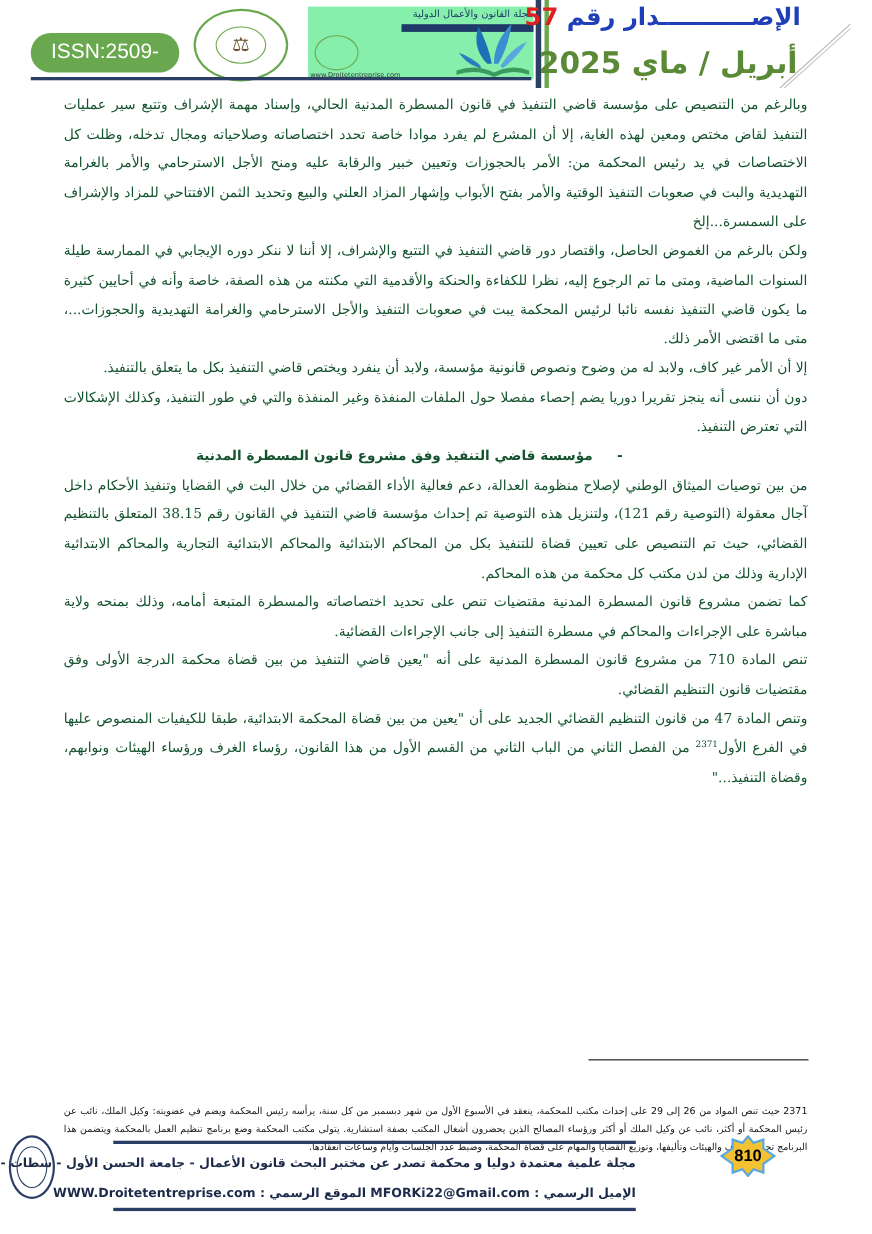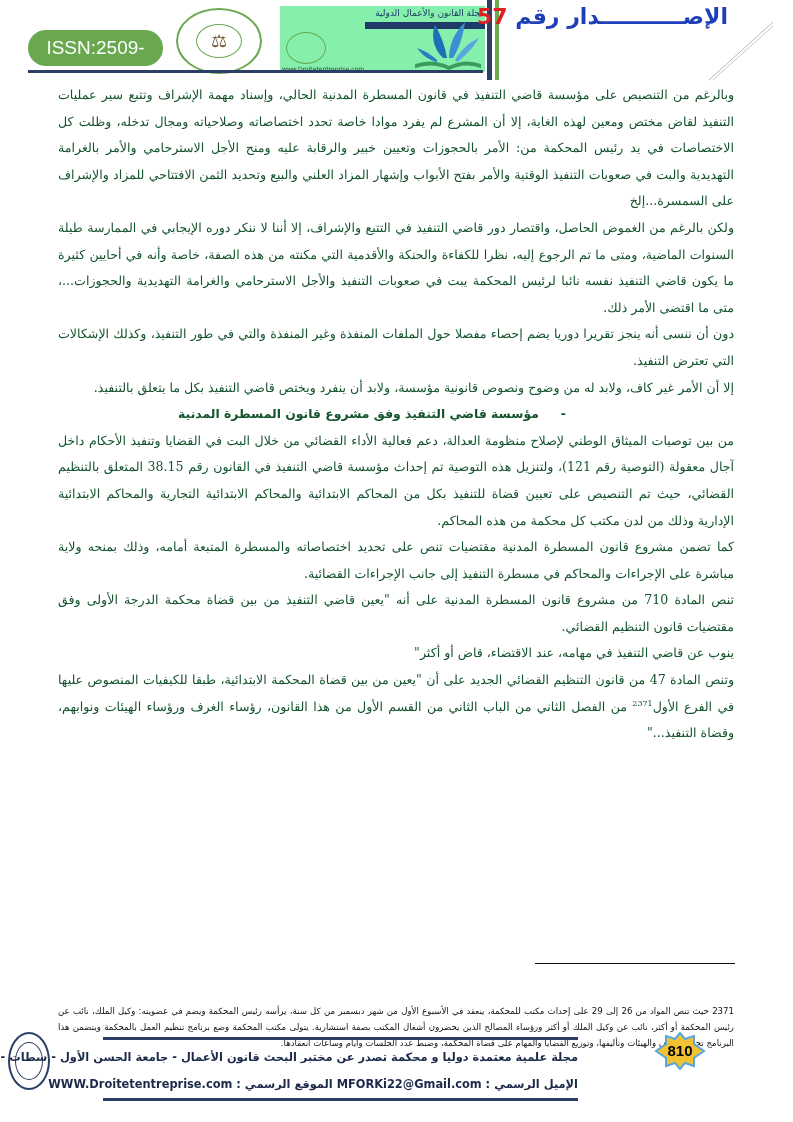--- a/index.html
+++ b/index.html
@@ -133,39 +133,39 @@
   </div>
 
   <div class="header-rule"></div>
   <div class="vbar-navy"></div>
   <div class="vbar-green"></div>
 
   <div class="issue-line">
     <span>الإصـــــــــــدار رقم</span>
     <span class="num">57</span>
   </div>
+  <div class="date-line">أبريل / ماي 2025</div>
 
   <svg class="diag-lines" viewBox="0 0 70 62">
     <line x1="68" y1="2" x2="4" y2="60" stroke="#b8b8b8" stroke-width="1"></line>
     <line x1="68" y1="6" x2="8" y2="60" stroke="#c8c8c8" stroke-width="1"></line>
   </svg>
 </div>
 
 <div class="content">
   <p>وبالرغم من التنصيص على مؤسسة قاضي التنفيذ في قانون المسطرة المدنية الحالي، وإسناد مهمة الإشراف وتتبع سير عمليات التنفيذ لقاض مختص ومعين لهذه الغاية، إلا أن المشرع لم يفرد موادا خاصة تحدد اختصاصاته وصلاحياته ومجال تدخله، وظلت كل الاختصاصات في يد رئيس المحكمة من: الأمر بالحجوزات وتعيين خبير والرقابة عليه ومنح الأجل الاسترحامي والأمر بالغرامة التهديدية والبت في صعوبات التنفيذ الوقتية والأمر بفتح الأبواب وإشهار المزاد العلني والبيع وتحديد الثمن الافتتاحي للمزاد والإشراف على السمسرة...إلخ</p>
   <p>ولكن بالرغم من الغموض الحاصل، واقتصار دور قاضي التنفيذ في التتبع والإشراف، إلا أننا لا ننكر دوره الإيجابي في الممارسة طيلة السنوات الماضية، ومتى ما تم الرجوع إليه، نظرا للكفاءة والحنكة والأقدمية التي مكنته من هذه الصفة، خاصة وأنه في أحايين كثيرة ما يكون قاضي التنفيذ نفسه نائبا لرئيس المحكمة يبت في صعوبات التنفيذ والأجل الاسترحامي والغرامة التهديدية والحجوزات...، متى ما اقتضى الأمر ذلك.</p>
+  <p>إلا أن الأمر غير كاف، ولابد له من وضوح ونصوص قانونية مؤسسة، ولابد أن ينفرد ويختص قاضي التنفيذ بكل ما يتعلق بالتنفيذ.</p>
   <p>دون أن ننسى أنه ينجز تقريرا دوريا يضم إحصاء مفصلا حول الملفات المنفذة وغير المنفذة والتي في طور التنفيذ، وكذلك الإشكالات التي تعترض التنفيذ.</p>
-  <p>إلا أن الأمر غير كاف، ولابد له من وضوح ونصوص قانونية مؤسسة، ولابد أن ينفرد ويختص قاضي التنفيذ بكل ما يتعلق بالتنفيذ.</p>
   <p class="heading">
     <span class="dash">-</span><span>مؤسسة قاضي التنفيذ وفق مشروع قانون المسطرة المدنية</span>
   </p>
   <p>من بين توصيات الميثاق الوطني لإصلاح منظومة العدالة، دعم فعالية الأداء القضائي من خلال البت في القضايا وتنفيذ الأحكام داخل آجال معقولة (التوصية رقم 121)، ولتنزيل هذه التوصية تم إحداث مؤسسة قاضي التنفيذ في القانون رقم 38.15 المتعلق بالتنظيم القضائي، حيث تم التنصيص على تعيين قضاة للتنفيذ بكل من المحاكم الابتدائية والمحاكم الابتدائية التجارية والمحاكم الابتدائية الإدارية وذلك من لدن مكتب كل محكمة من هذه المحاكم.</p>
   <p>كما تضمن مشروع قانون المسطرة المدنية مقتضيات تنص على تحديد اختصاصاته والمسطرة المتبعة أمامه، وذلك بمنحه ولاية مباشرة على الإجراءات والمحاكم في مسطرة التنفيذ إلى جانب الإجراءات القضائية.</p>
   <p>تنص المادة 710 من مشروع قانون المسطرة المدنية على أنه "يعين قاضي التنفيذ من بين قضاة محكمة الدرجة الأولى وفق مقتضيات قانون التنظيم القضائي.</p>
-  <p>ينوب عن قاضي التنفيذ في مهامه، عند الاقتضاء، قاض أو أكثر"</p>
   <p><span>وتنص المادة 47 من قانون التنظيم القضائي الجديد على أن "يعين من بين قضاة المحكمة الابتدائية، طبقا للكيفيات المنصوص عليها في الفرع الأول</span><sup>2371</sup><span> من الفصل الثاني من الباب الثاني من القسم الأول من هذا القانون، رؤساء الغرف ورؤساء الهيئات ونوابهم، وقضاة التنفيذ..."</span></p>
 </div>
 
 <div class="fn-rule"></div>
 <div class="footnote">
   <span>2371</span>
   <span>حيث تنص المواد من 26 إلى 29 على إحداث مكتب للمحكمة، ينعقد في الأسبوع الأول من شهر دبسمبر من كل سنة، يرأسه رئيس المحكمة ويضم في عضويته: وكيل الملك، نائب عن رئيس المحكمة أو أكثر، نائب عن وكيل الملك أو أكثر ورؤساء المصالح الذين يحضرون أشغال المكتب بصفة استشارية. يتولى مكتب المحكمة وضع برنامج تنظيم العمل بالمحكمة ويتضمن هذا البرنامج تحديد الغرف والهيئات وتأليفها، وتوزيع القضايا والمهام على قضاة المحكمة، وضبط عدد الجلسات وأيام وساعات انعقادها.</span>
 </div>
 
 <div class="seal-circle"></div>

